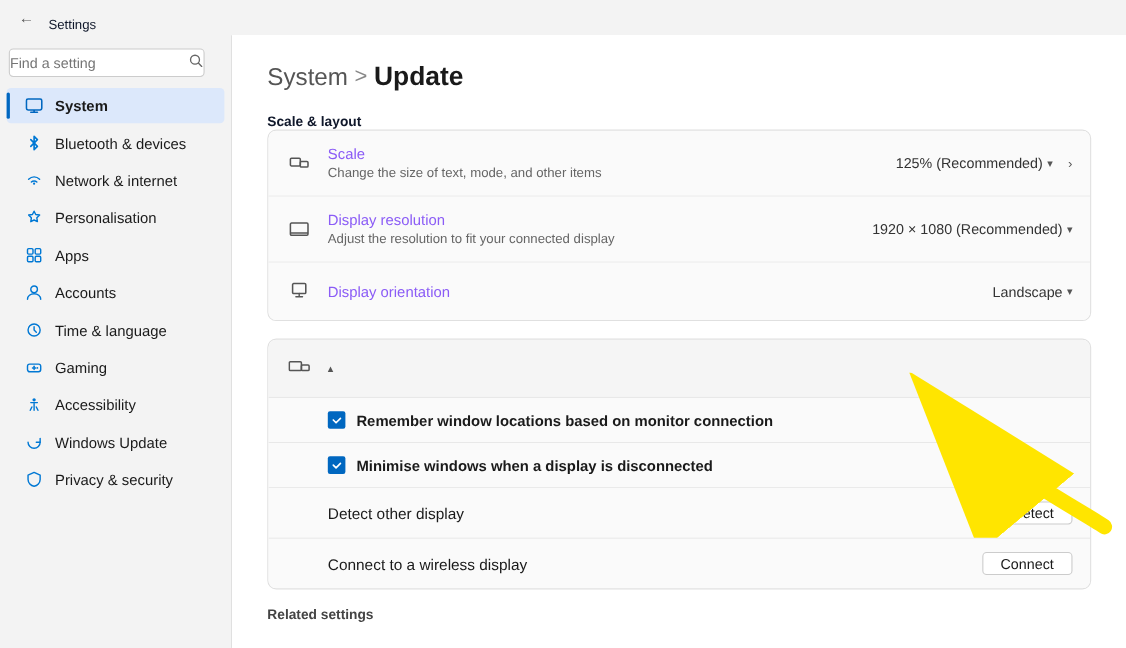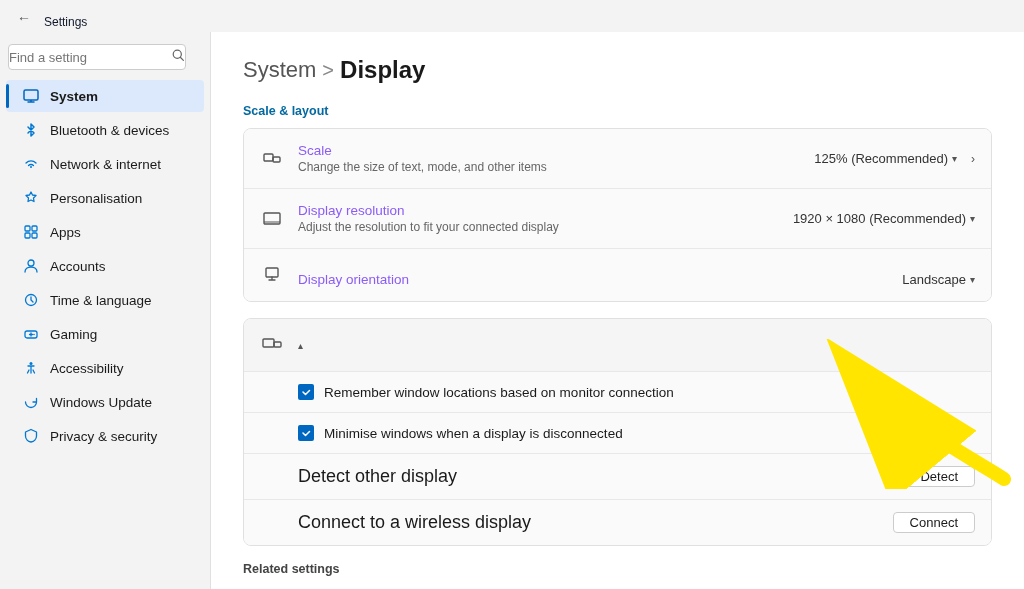--- a/index.html
+++ b/index.html
@@ -118,39 +118,39 @@
       color: #1a1a1a;
       margin-bottom: 20px;
       display: flex;
       align-items: center;
       gap: 6px;
     }
     .page-header .bold { font-weight: 700; }
     .section-title {
       font-size: 12.5px;
       font-weight: 600;
-      color: #0369a1;
-      margin-bottom: 10px;
+      color: #0f172a;
+      margin-bottom: 0;
       margin-top: 0;
     }
     .settings-group {
       border: 1px solid #e0e0e0;
       border-radius: 8px;
       overflow: hidden;
       margin-bottom: 16px;
     }
     .settings-row {
       display: flex;
       align-items: center;
       padding: 14px 16px;
       background: #fafafa;
       gap: 14px;
       border-bottom: 1px solid #e8e8e8;
     }
-    .settings-row:last-child { border-bottom: none; align-items: flex-end; }
+    .settings-row:last-child { border-bottom: none; }
     .settings-row.expanded {
       background: #f5f5f5;
     }
     .row-icon {
       width: 24px; height: 24px;
       display: flex; align-items: center; justify-content: center;
       flex-shrink: 0;
       color: #555;
     }
     .row-text {
@@ -188,31 +188,32 @@
     .checkbox-blue {
       width: 16px; height: 16px;
       background: #0067c0;
       border-radius: 2px;
       display: flex; align-items: center; justify-content: center;
       flex-shrink: 0;
     }
     .checkbox-label {
       font-size: 13.5px;
       color: #1a1a1a;
+      font-weight: bold;
     }
     .detect-row {
       display: flex;
       align-items: center;
       padding: 12px 16px 12px 54px;
       border-bottom: 1px solid #e8e8e8;
       background: #fafafa;
     }
     .detect-label {
       flex: 1;
-      font-size: 18px;
+      font-size: 14px;
     }
     .detect-btn {
       padding: 2px 16px;
       border: 1px solid #ccc;
       background: white;
       border-radius: 4px;
       font-size: 13px;
       cursor: pointer;
       color: #1a1a1a;
     }
@@ -356,21 +357,21 @@
       </span>
       <span>Privacy &amp; security</span>
     </div>
   </div>
 
   <div class="content" style="position:relative;">
 
     <div class="page-header">
       <span style="font-weight:300; color:#555; font-size:22px;">System</span>
       <span style="color:#888; font-size:20px;">&gt;</span>
-      <span class="bold" style="font-size:24px;">Display</span>
+      <span class="bold" style="font-size:24px;">Update</span>
     </div>
 
     <div class="section-title">Scale &amp; layout</div>
     <div class="settings-group">
 
       <div class="settings-row">
         <div class="row-icon">
           <svg width="20" height="20" viewBox="0 0 20 20" fill="none">
               <rect x="2" y="5" width="9" height="7" rx="1" stroke="#555" stroke-width="1.4"></rect>
               <rect x="11" y="8" width="7" height="5" rx="1" stroke="#555" stroke-width="1.4"></rect>

